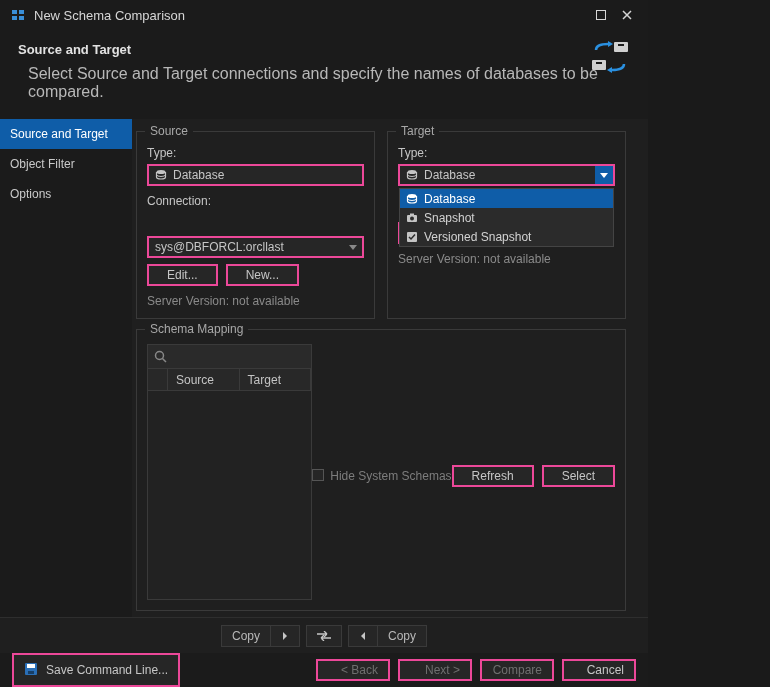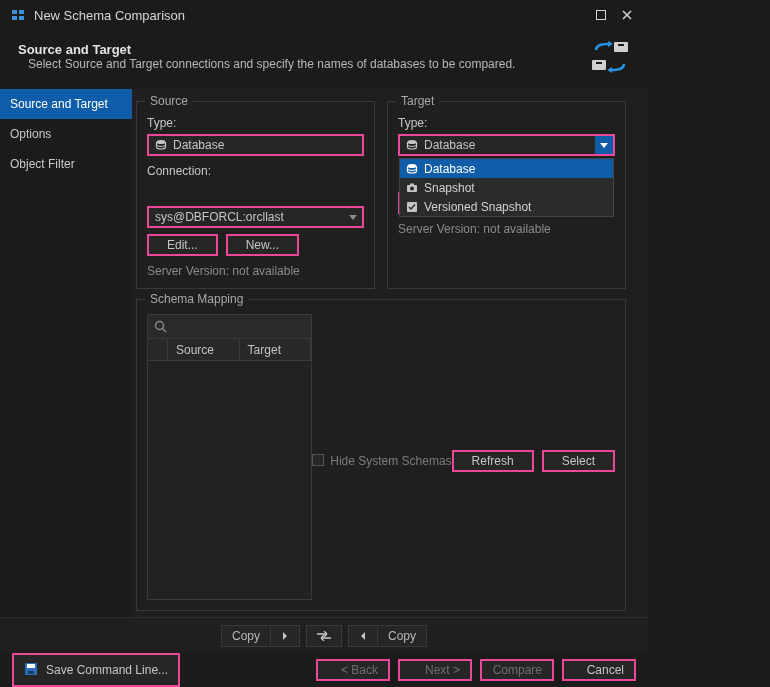--- a/index.html
+++ b/index.html
@@ -32,21 +32,21 @@
     display: flex; align-items: center; justify-content: center;
     color: #d6d6d6;
   }
   
   .header-band {
     padding: 12px 18px 18px 18px;
     background: #1b1b1b;
     position: relative;
   }
   .header-title { font-weight: 600; color: #e2e2e2; font-size: 13px; }
-  .header-desc { margin-top: 0; margin-left: 10px; color: #b8b8b8; font-size: 12px; }
+  .header-desc { margin-top: 8px; margin-left: 10px; color: #b8b8b8; font-size: 16px; }
   .header-icon {
     position: absolute; right: 18px; top: 10px;
     width: 40px; height: 40px;
   }
   
   .body {
     flex: 1;
     display: flex;
     background: #1f1f1f;
     min-height: 0;
@@ -259,24 +259,24 @@
     </div>
   </div>
 
   <div class="body">
 
     <div class="sidebar">
       <div class="item active">
         <span>Source and Target</span>
       </div>
       <div class="item">
+        <span>Object Filter</span>
+      </div>
+      <div class="item">
         <span>Options</span>
-      </div>
-      <div class="item">
-        <span>Object Filter</span>
       </div>
     </div>
 
     <div class="main">
 
       <div class="row-src-tgt">
 
         <div class="groupbox">
           <div class="legend">Source</div>
           <span class="lbl">Type:</span>

